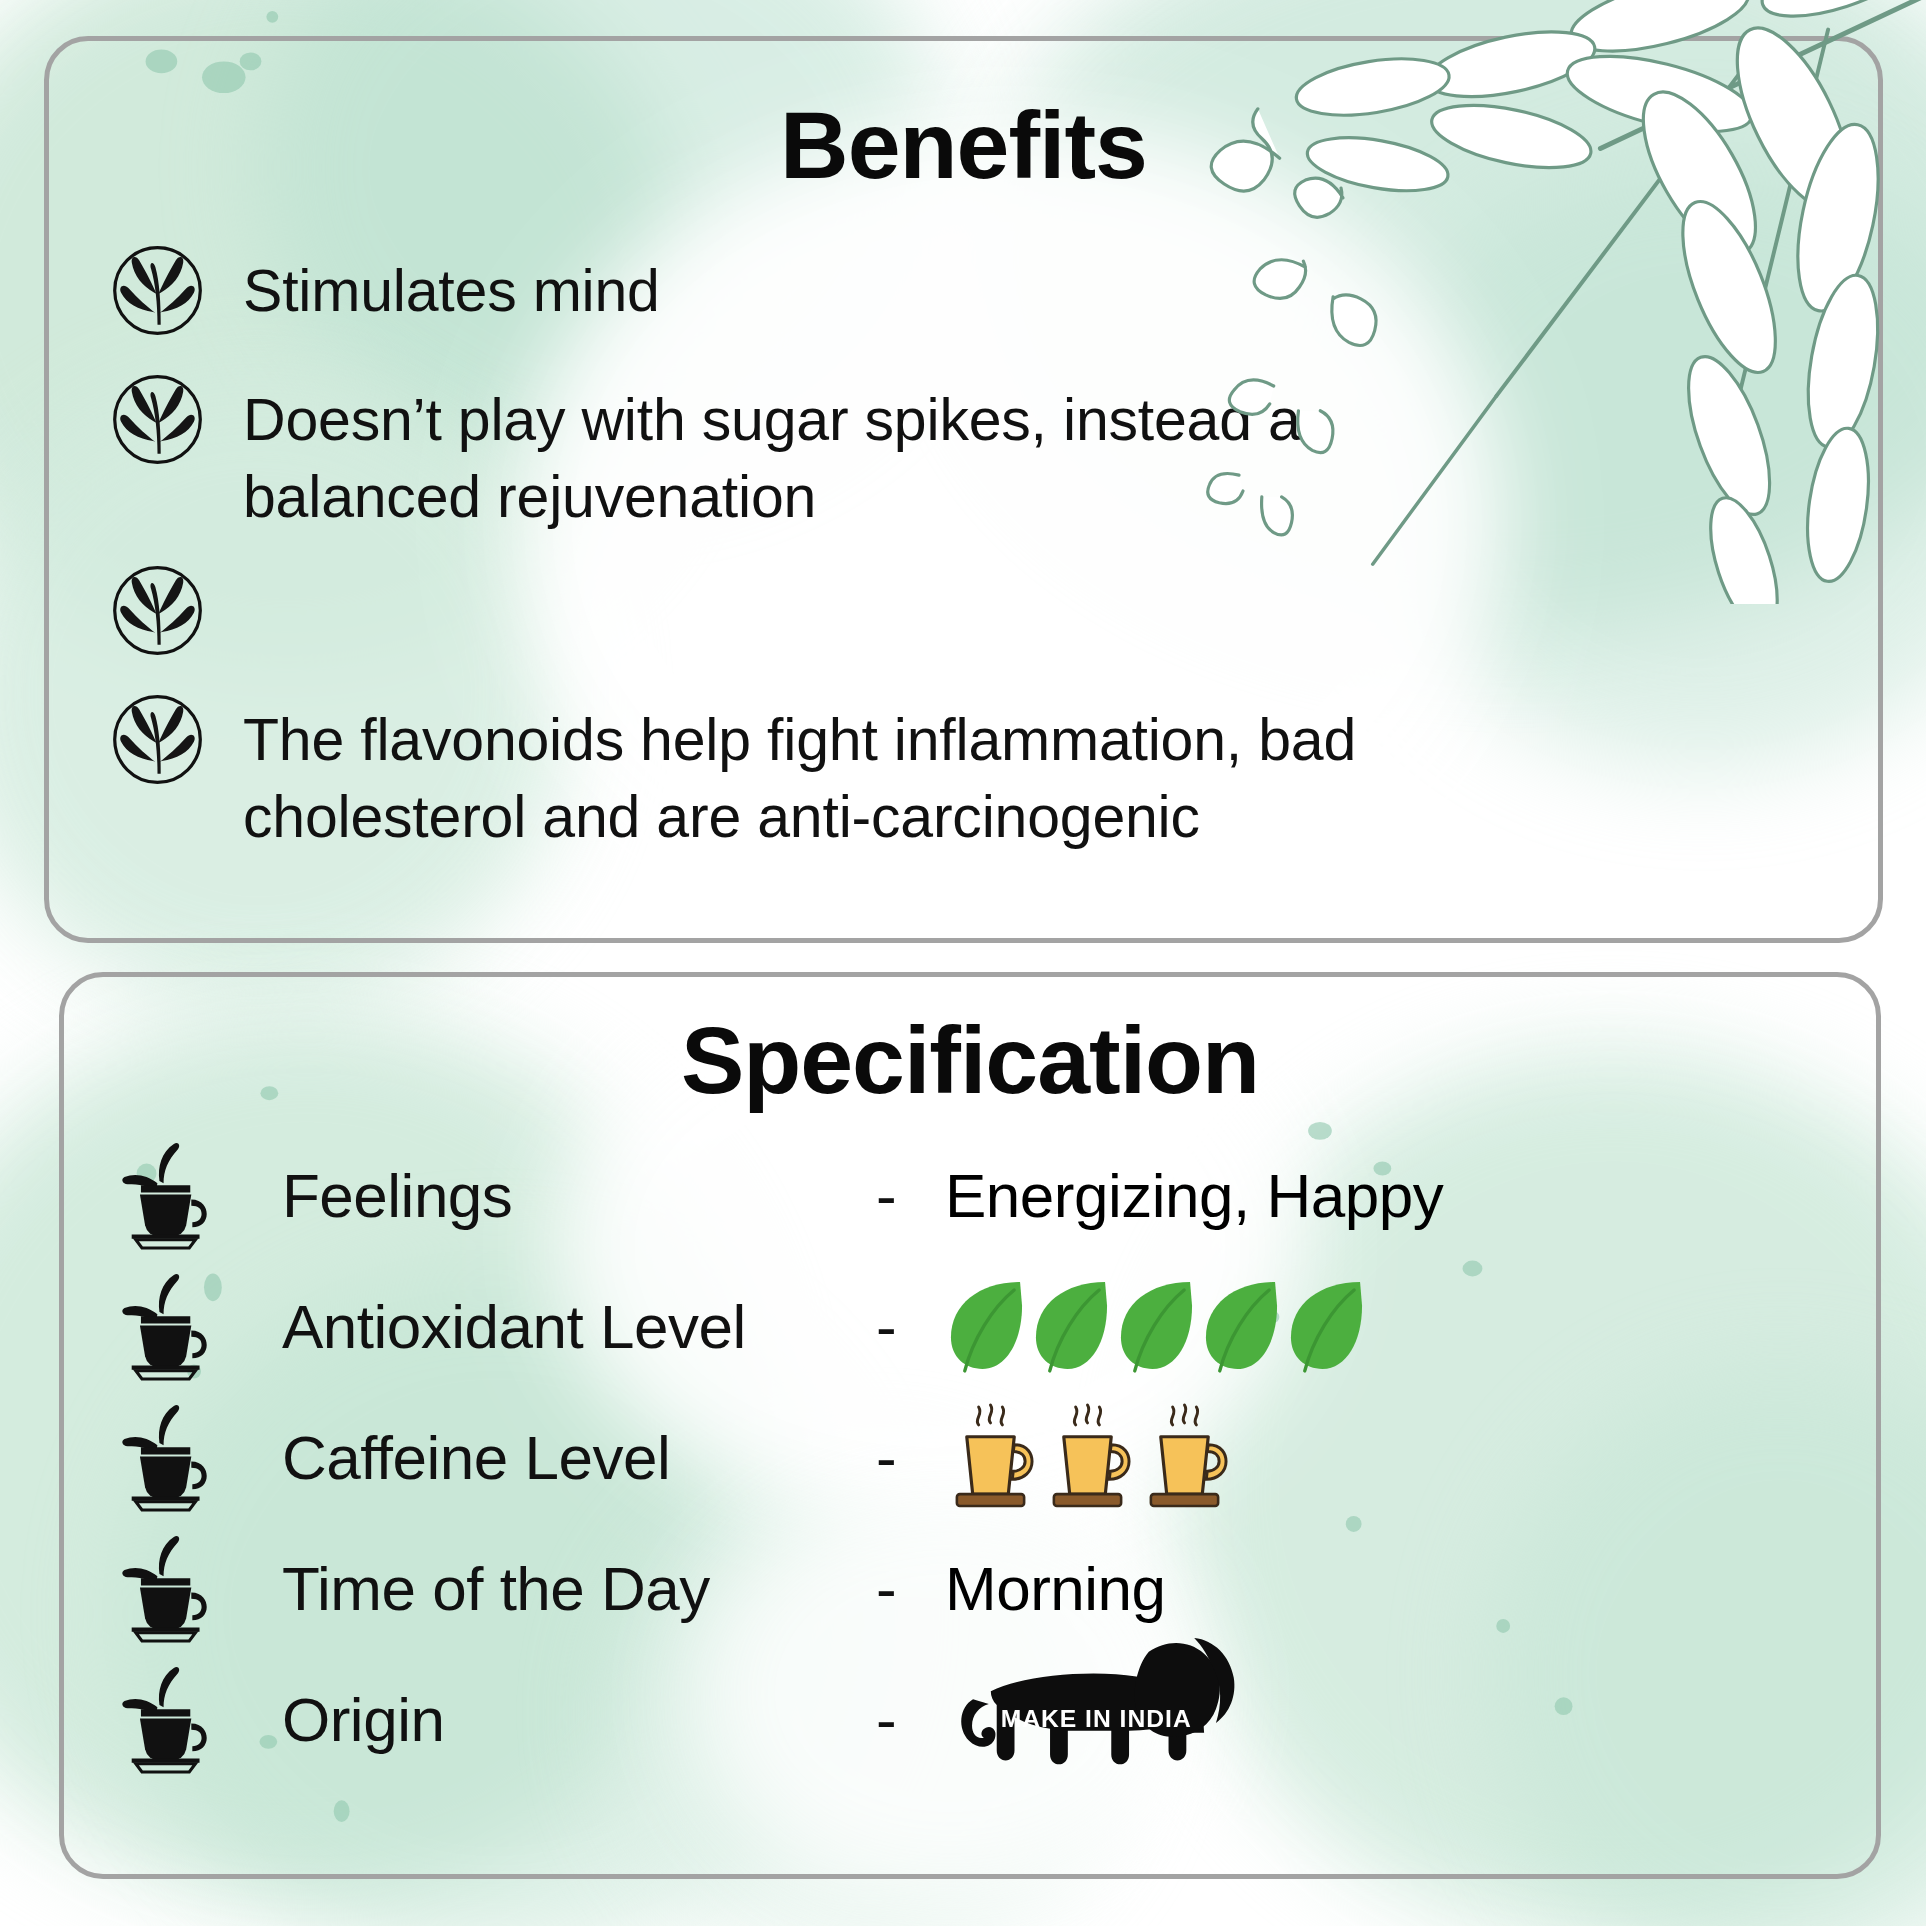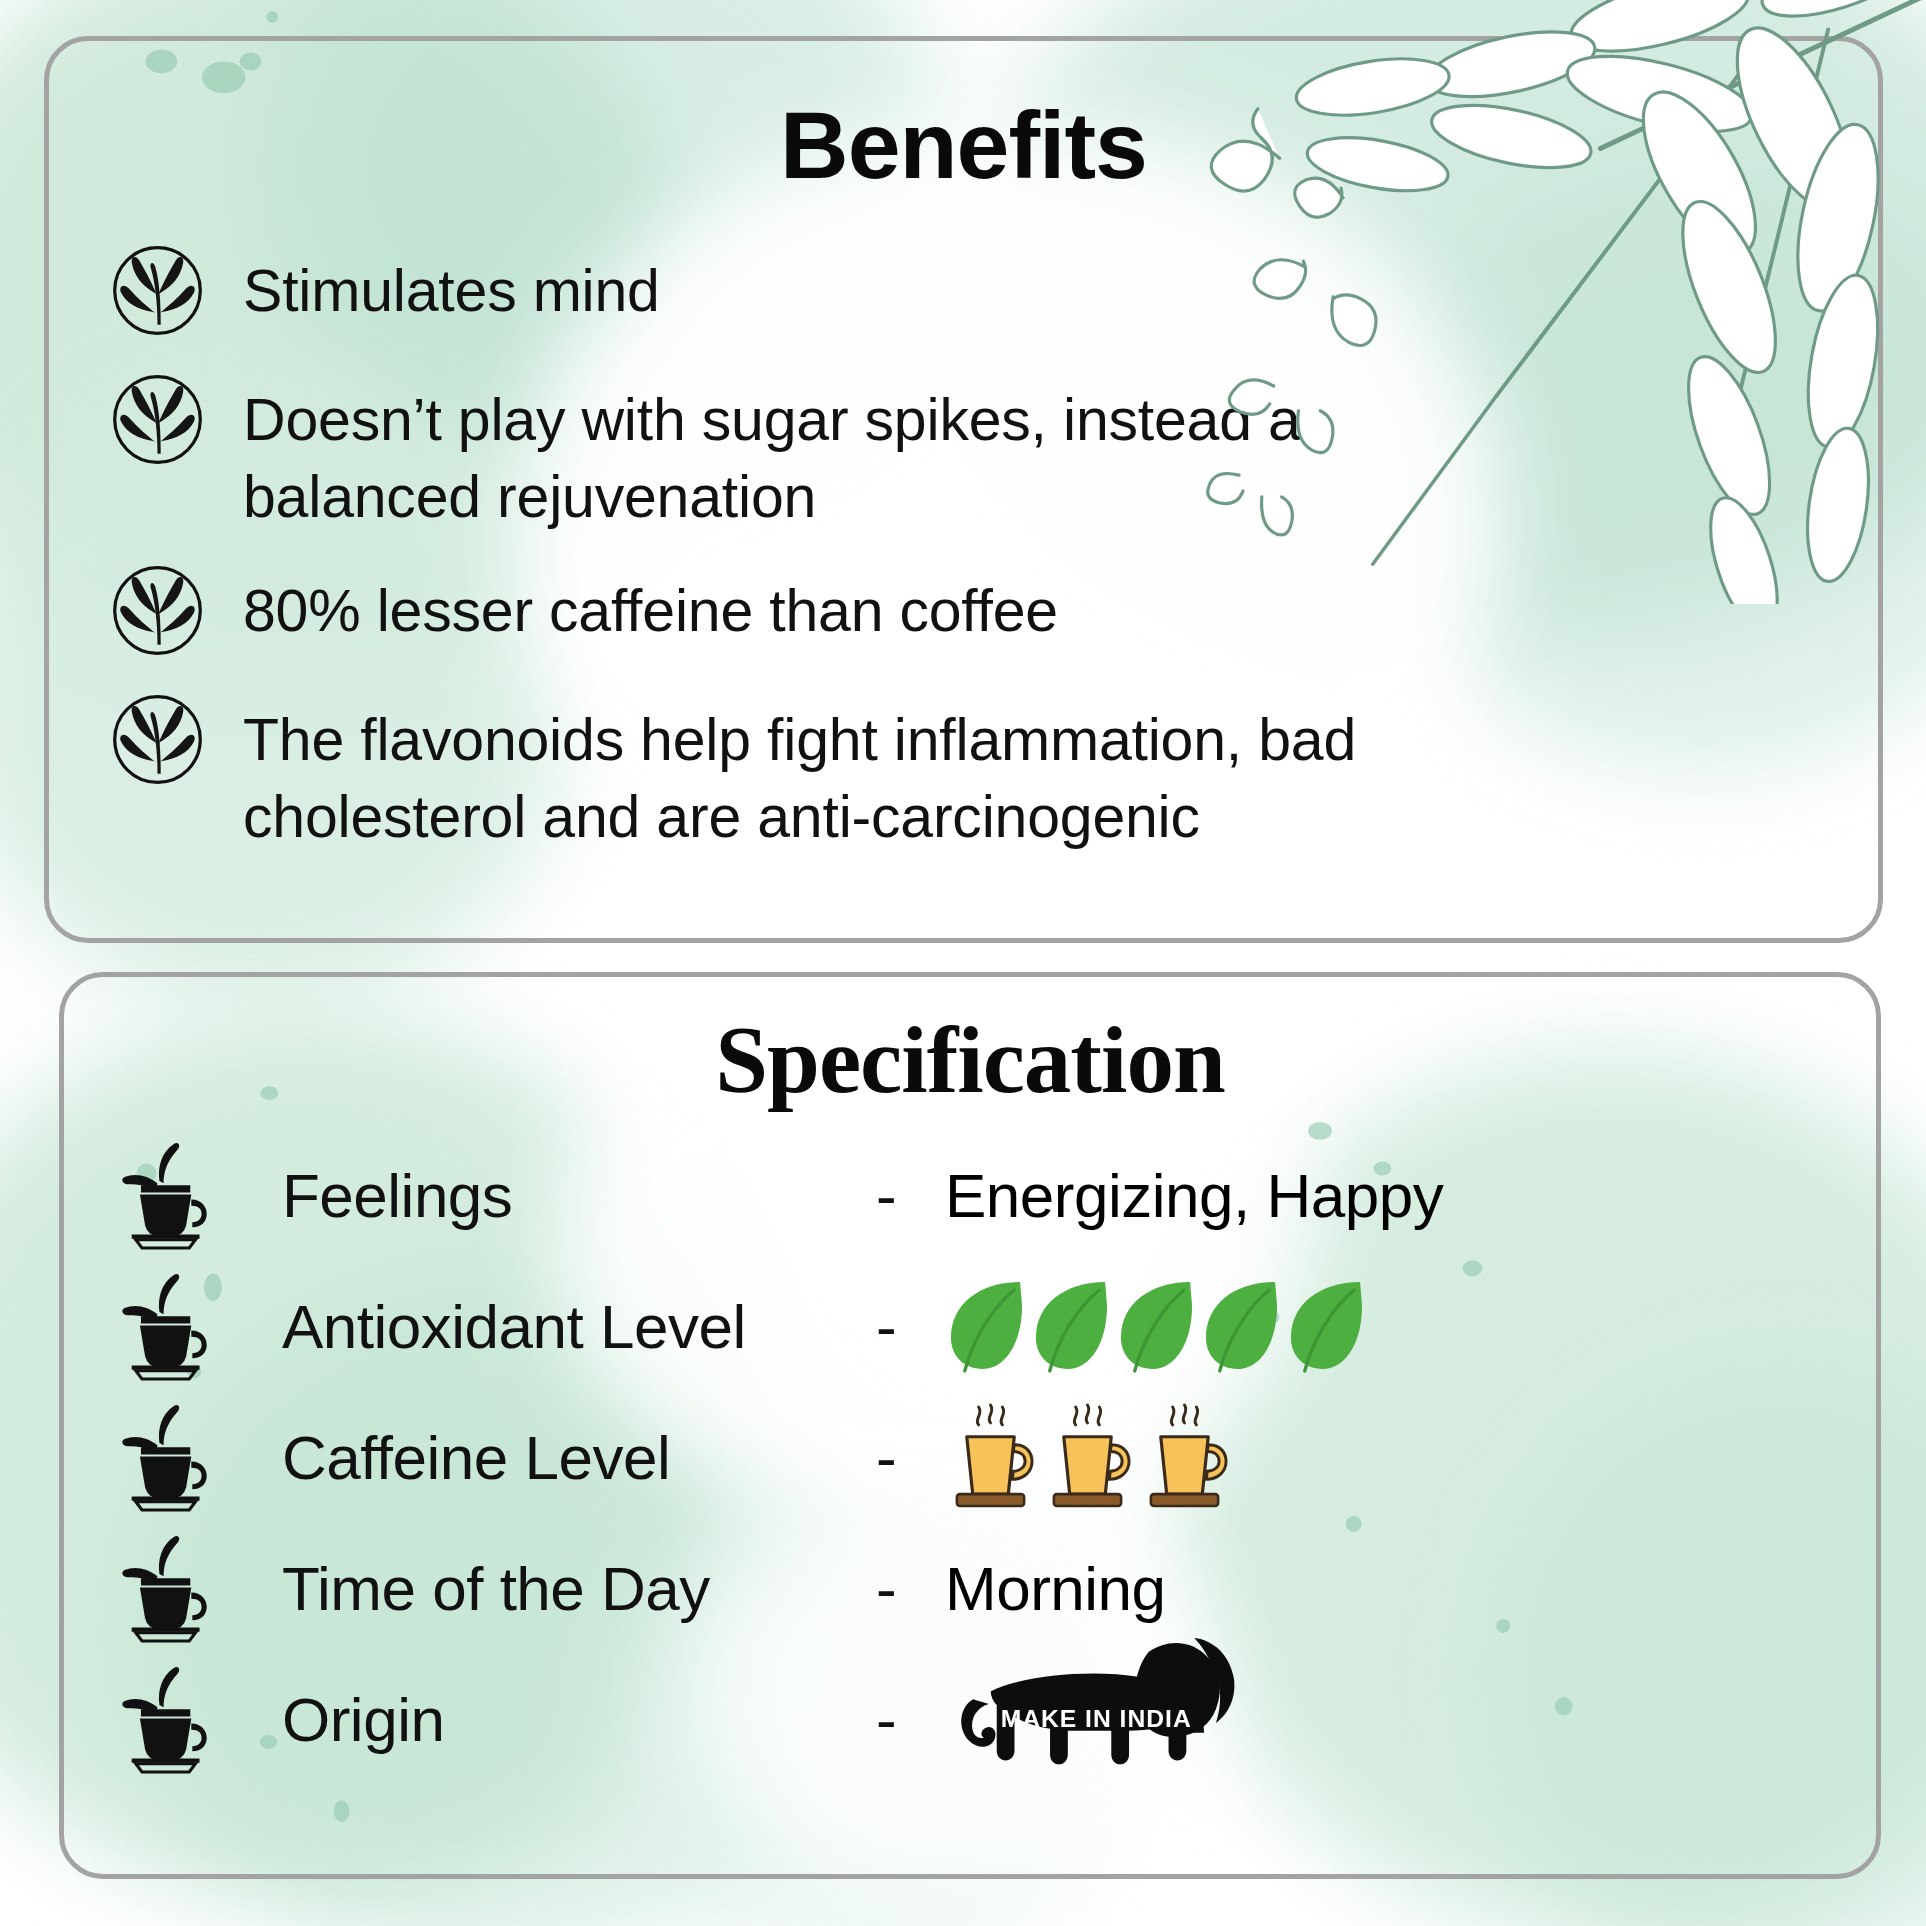--- a/index.html
+++ b/index.html
@@ -31,21 +31,21 @@
 
   .card-title{
     text-align:center;
     font-size:95px;
     font-weight:bold;
     color:#0a0a0a;
     letter-spacing:-1px;
     line-height:1;
   }
   #benefits-card .card-title{margin-top:57px;}
-  #spec-card .card-title{margin-top:36px;font-family:Liberation Serif, serif;}
+  #spec-card .card-title{margin-top:36px;}
 
   
   .benefit-list{margin-top:44px;padding:0 63px 0 55px;}
   .benefit-row{display:flex;align-items:flex-start;margin-bottom:22px;}
   .benefit-row.tight{margin-bottom:10px;}
   .leaf-badge{flex:0 0 auto;width:107px;height:107px;margin-right:32px;}
   .benefit-text{
     font-size:59px;
     color:#111;
     line-height:1.30;
@@ -184,21 +184,20 @@
       <svg class="leaf-badge" viewBox="0 0 100 100">
         <circle cx="50" cy="50" r="40" fill="none" stroke="#111" stroke-width="3"></circle>
         <g fill="#151515">
           <path d="M50 82 C50 62 48 44 44 30 C42 24 46 22 48 28 C52 42 53 62 53 82 Z"></path>
           <path d="M47 52 C36 46 28 36 26 24 C25 18 30 17 33 22 C40 34 45 44 49 53 Z"></path>
           <path d="M53 52 C64 46 72 36 74 24 C75 18 70 17 67 22 C60 34 55 44 51 53 Z"></path>
           <path d="M46 70 C32 68 21 62 16 52 C13 46 19 43 23 48 C32 58 40 65 48 71 Z"></path>
           <path d="M54 70 C68 68 79 62 84 52 C87 46 81 43 77 48 C68 58 60 65 52 71 Z"></path>
         </g>
       </svg>
-      <div class="benefit-text">80% lesser caffeine than coffee</div>
     </div>
 
     <div class="benefit-row tight">
       <svg class="leaf-badge" viewBox="0 0 100 100">
         <circle cx="50" cy="50" r="40" fill="none" stroke="#111" stroke-width="3"></circle>
         <g fill="#151515">
           <path d="M50 82 C50 62 48 44 44 30 C42 24 46 22 48 28 C52 42 53 62 53 82 Z"></path>
           <path d="M47 52 C36 46 28 36 26 24 C25 18 30 17 33 22 C40 34 45 44 49 53 Z"></path>
           <path d="M53 52 C64 46 72 36 74 24 C75 18 70 17 67 22 C60 34 55 44 51 53 Z"></path>
           <path d="M46 70 C32 68 21 62 16 52 C13 46 19 43 23 48 C32 58 40 65 48 71 Z"></path>

